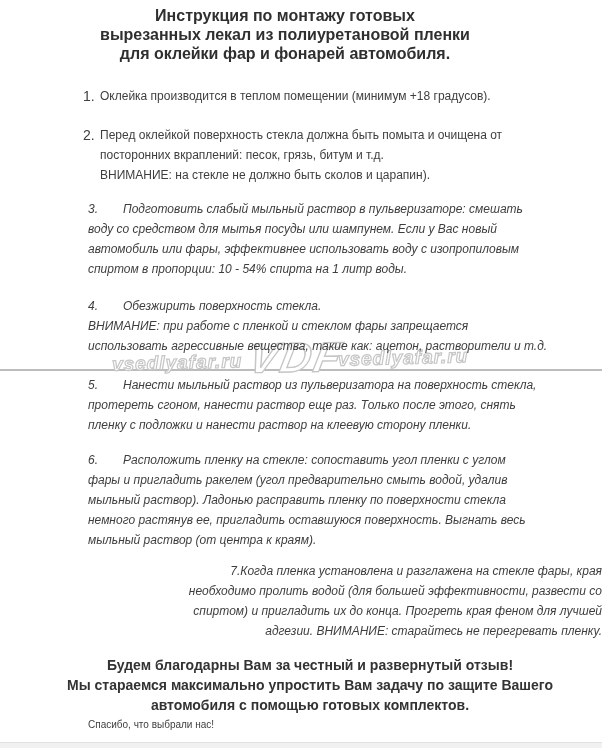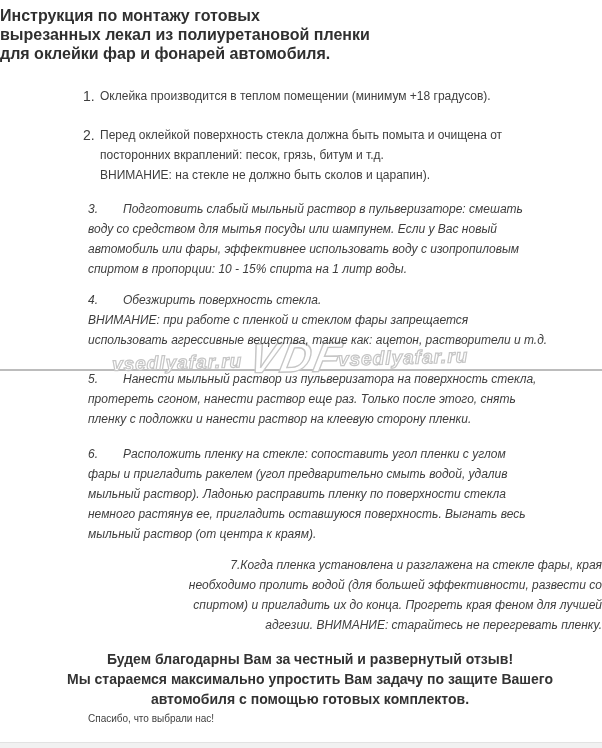--- a/index.html
+++ b/index.html
@@ -6,35 +6,35 @@
   body{
     width:602px;height:748px;position:relative;overflow:hidden;
     background:#ffffff;
     font-family:"Liberation Sans", sans-serif;
     color:#3e3e3e;
     -webkit-font-smoothing:antialiased;
   }
   .page{position:absolute;inset:0;z-index:2;}
   
   .doc-title{
-    margin-top:6px;width:570px;text-align:left;
+    margin-top:6px;width:570px;text-align:center;
     font-weight:bold;font-size:16px;line-height:19px;color:#2f2f2f;
   }
   
   .ln{font-size:12px;line-height:20px;white-space:nowrap;}
   
   .li{position:relative;margin-left:100px;}
   .li .li-num{position:absolute;left:-17px;top:0;font-size:14px;line-height:20px;}
   .li-1{margin-top:23px;}
   .li-2{margin-top:19px;}
   
   .para{margin-left:88px;font-style:italic;}
   .para .p-num{display:inline-block;width:35px;}
   .para-3{margin-top:14px;}
-  .para-4{margin-top:11px;}
+  .para-4{margin-top:17px;}
   .para-5{margin-top:19px;}
   .para-6{margin-top:15px;}
   .para-7{margin-top:11px;text-align:right;}
   
   .outro{
     margin-top:14px;width:580px;text-align:center;
     font-weight:bold;font-size:14px;line-height:20px;color:#333333;padding-left:20px;
   }
   .closing{margin-left:88px;font-size:10px;line-height:20px;}
   
@@ -87,21 +87,21 @@
     <span class="li-num">2.</span>
     <div class="ln">Перед оклейкой поверхность стекла должна быть помыта и очищена от</div>
     <div class="ln">посторонних вкраплений: песок, грязь, битум и т.д.</div>
     <div class="ln">ВНИМАНИЕ: на стекле не должно быть сколов и царапин).</div>
   </div>
 
   <div class="para para-3">
     <div class="ln"><span class="p-num">3.</span><span>Подготовить слабый мыльный раствор в пульверизаторе: смешать</span></div>
     <div class="ln">воду со средством для мытья посуды или шампунем. Если у Вас новый</div>
     <div class="ln">автомобиль или фары, эффективнее использовать воду с изопропиловым</div>
-    <div class="ln">спиртом в пропорции: 10 - 15% спирта на 1 литр воды.</div>
+    <div class="ln">спиртом в пропорции: 10 - 54% спирта на 1 литр воды.</div>
   </div>
 
   <div class="para para-4">
     <div class="ln"><span class="p-num">4.</span><span>Обезжирить поверхность стекла.</span></div>
     <div class="ln">ВНИМАНИЕ: при работе с пленкой и стеклом фары запрещается</div>
     <div class="ln">использовать агрессивные вещества, такие как: ацетон, растворители и т.д.</div>
   </div>
 
   <div class="para para-5">
     <div class="ln"><span class="p-num">5.</span><span>Нанести мыльный раствор из пульверизатора на поверхность стекла,</span></div>

